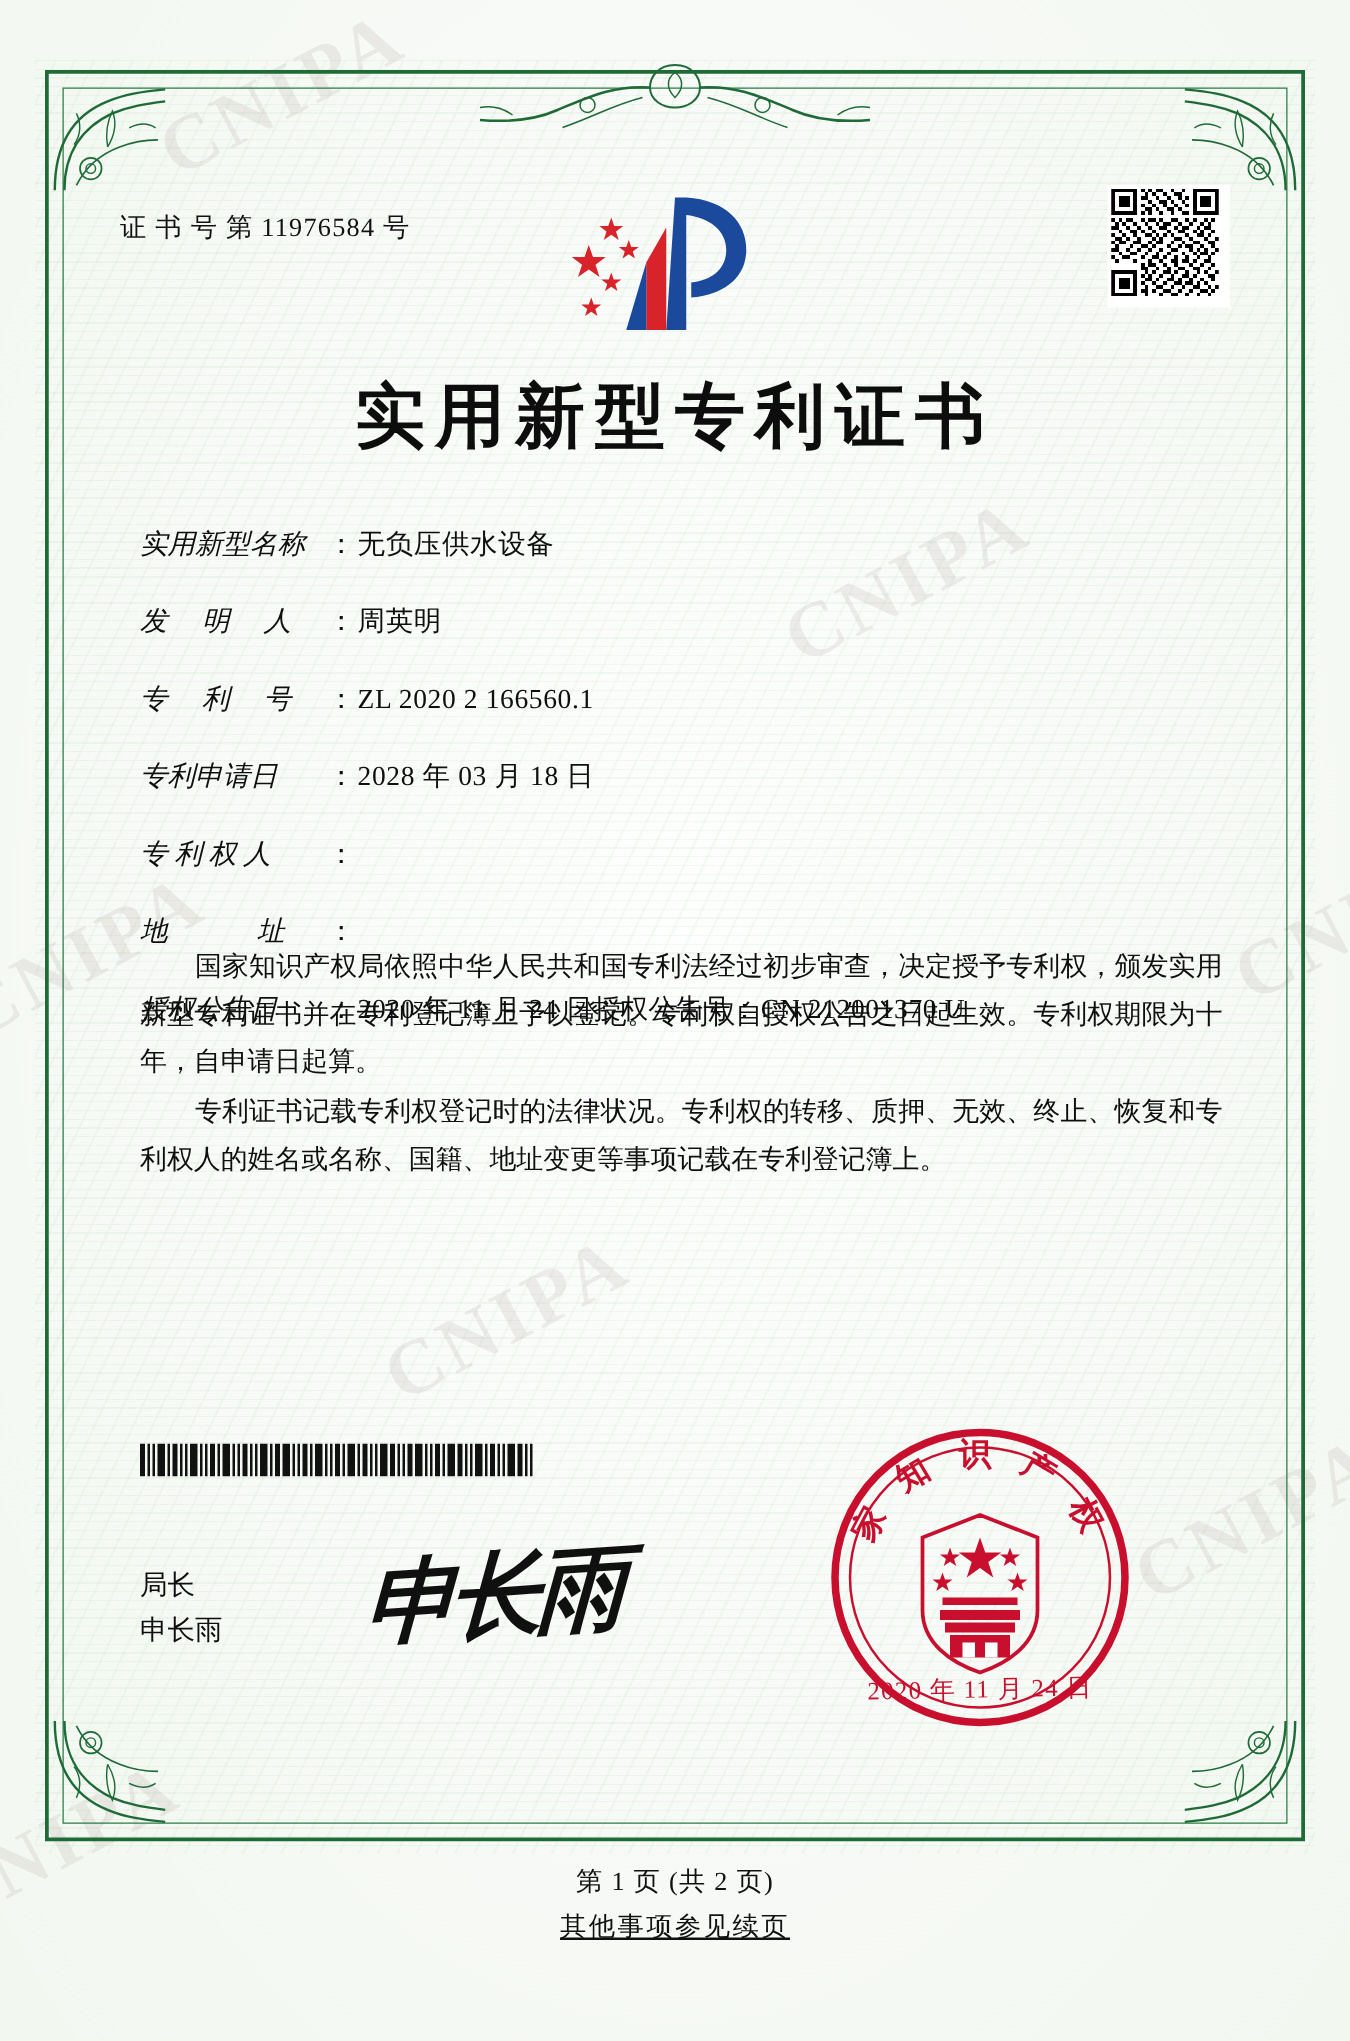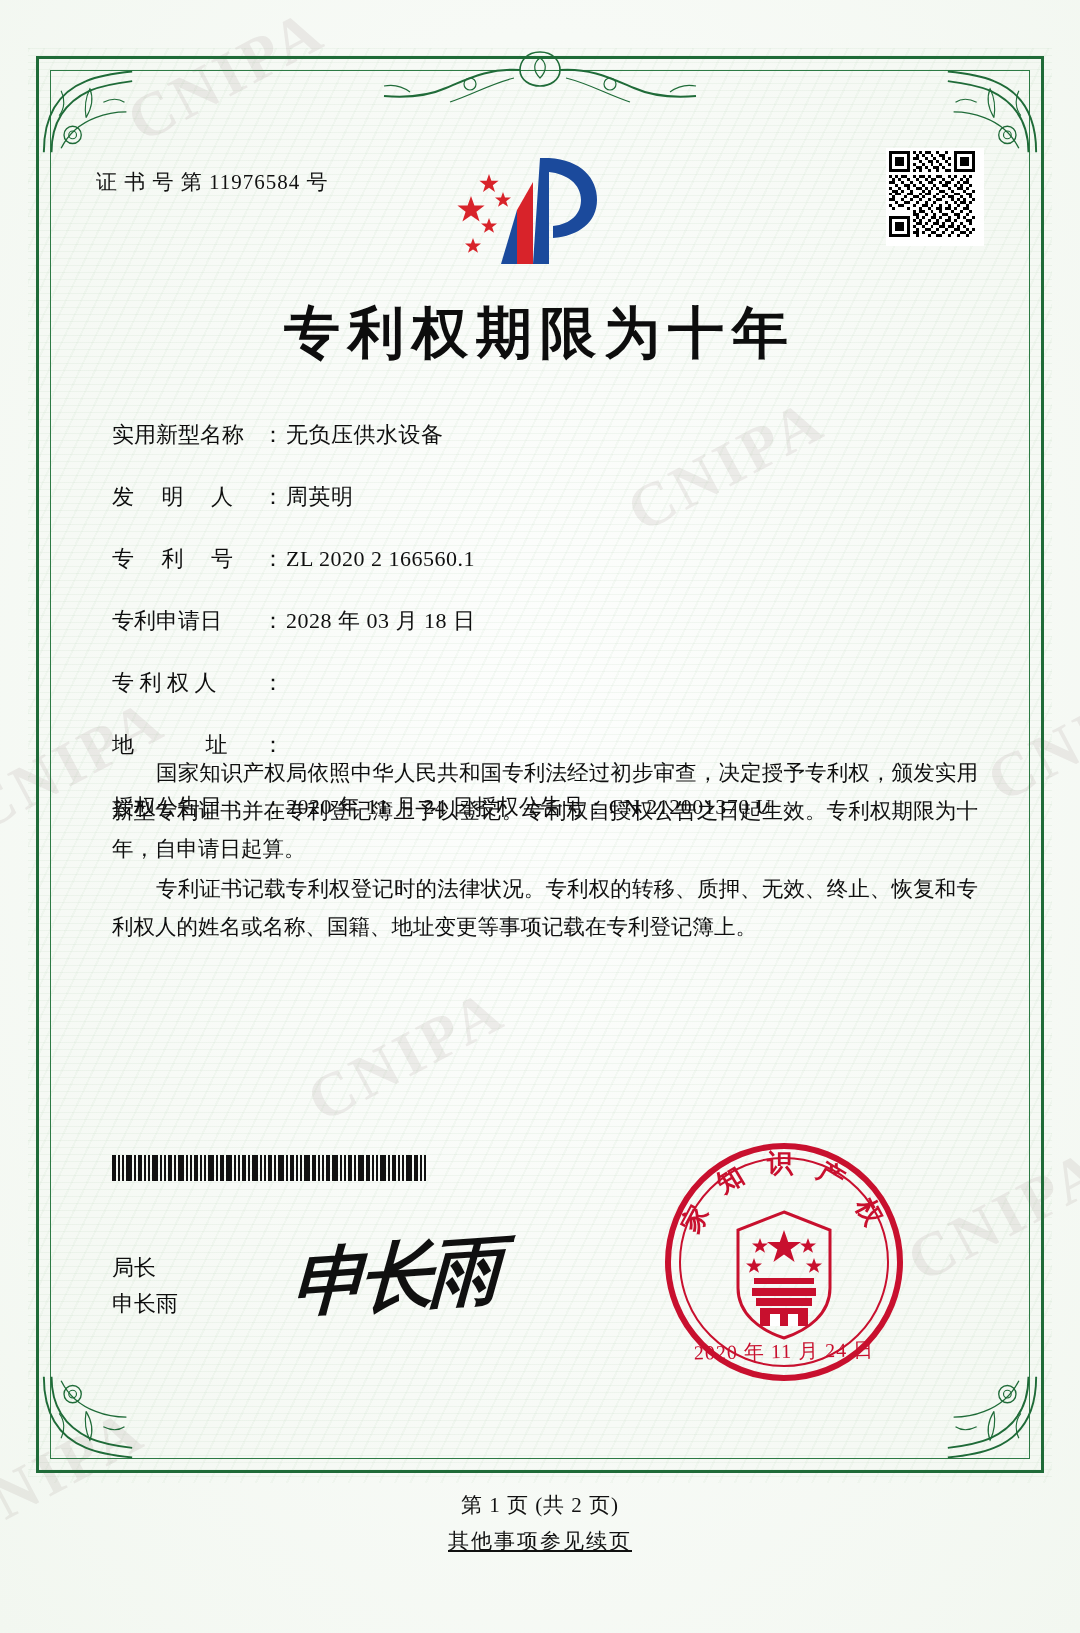--- a/index.html
+++ b/index.html
@@ -159,20 +159,21 @@
     align-items: baseline;
     margin-bottom: 32px;
     font-size: 22px;
     color: #0f0f0f;
     white-space: nowrap;
   }
   .field .label {
     width: 150px;
     display: inline-block;
     letter-spacing: 0;
+    font-style: italic;
   }
   .field .colon { margin: 0 2px 0 0; }
   .field .value { letter-spacing: .5px; }
 
   .paragraphs {
     position: absolute;
     left: 16px; right: 6px; top: 634px;
     font-size: 21.5px;
     line-height: 38px;
     color: #0f0f0f;
@@ -588,21 +589,21 @@
         <g fill="#d8232a">
           <polygon points="26,44 29.4,53.6 39.6,53.6 31.4,59.8 34.6,69.6 26,63.6 17.4,69.6 20.6,59.8 12.4,53.6 22.6,53.6"></polygon>
           <polygon points="44,22 46.4,28.8 53.6,28.8 47.8,33.2 50,40 44,35.8 38,40 40.2,33.2 34.4,28.8 41.6,28.8"></polygon>
           <polygon points="58,40 60,45.6 66,45.6 61.2,49.2 63,54.8 58,51.4 53,54.8 54.8,49.2 50,45.6 56,45.6"></polygon>
           <polygon points="44,66 46,71.6 52,71.6 47.2,75.2 49,80.8 44,77.4 39,80.8 40.8,75.2 36,71.6 42,71.6"></polygon>
           <polygon points="28,86 30,91.6 36,91.6 31.2,95.2 33,100.8 28,97.4 23,100.8 24.8,95.2 20,91.6 26,91.6"></polygon>
         </g>
       </svg>
     </div>
 
-    <div class="main-title">专利权期限为十年</div>
+    <div class="main-title">实用新型专利证书</div>
 
     <div class="fields">
 
       <div class="field">
         <span class="label">实用新型名称</span>
         <span class="colon">：</span>
         <span class="value">无负压供水设备</span>
       </div>
 
       <div class="field">

